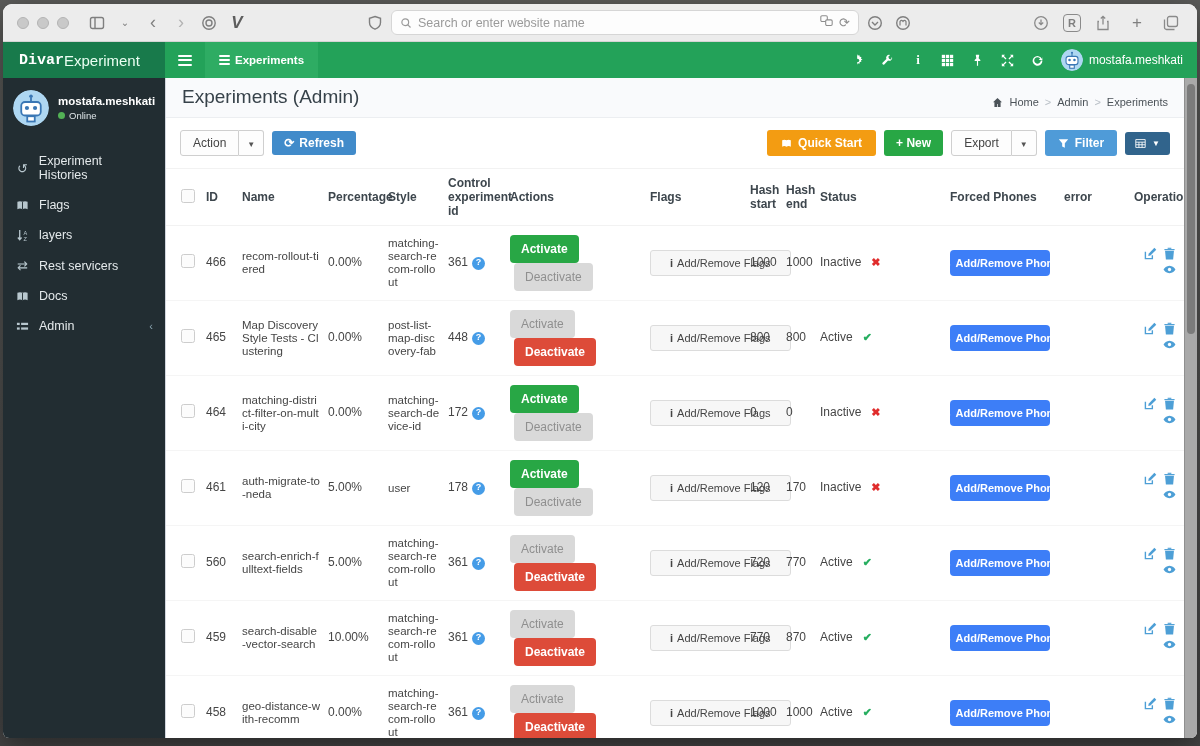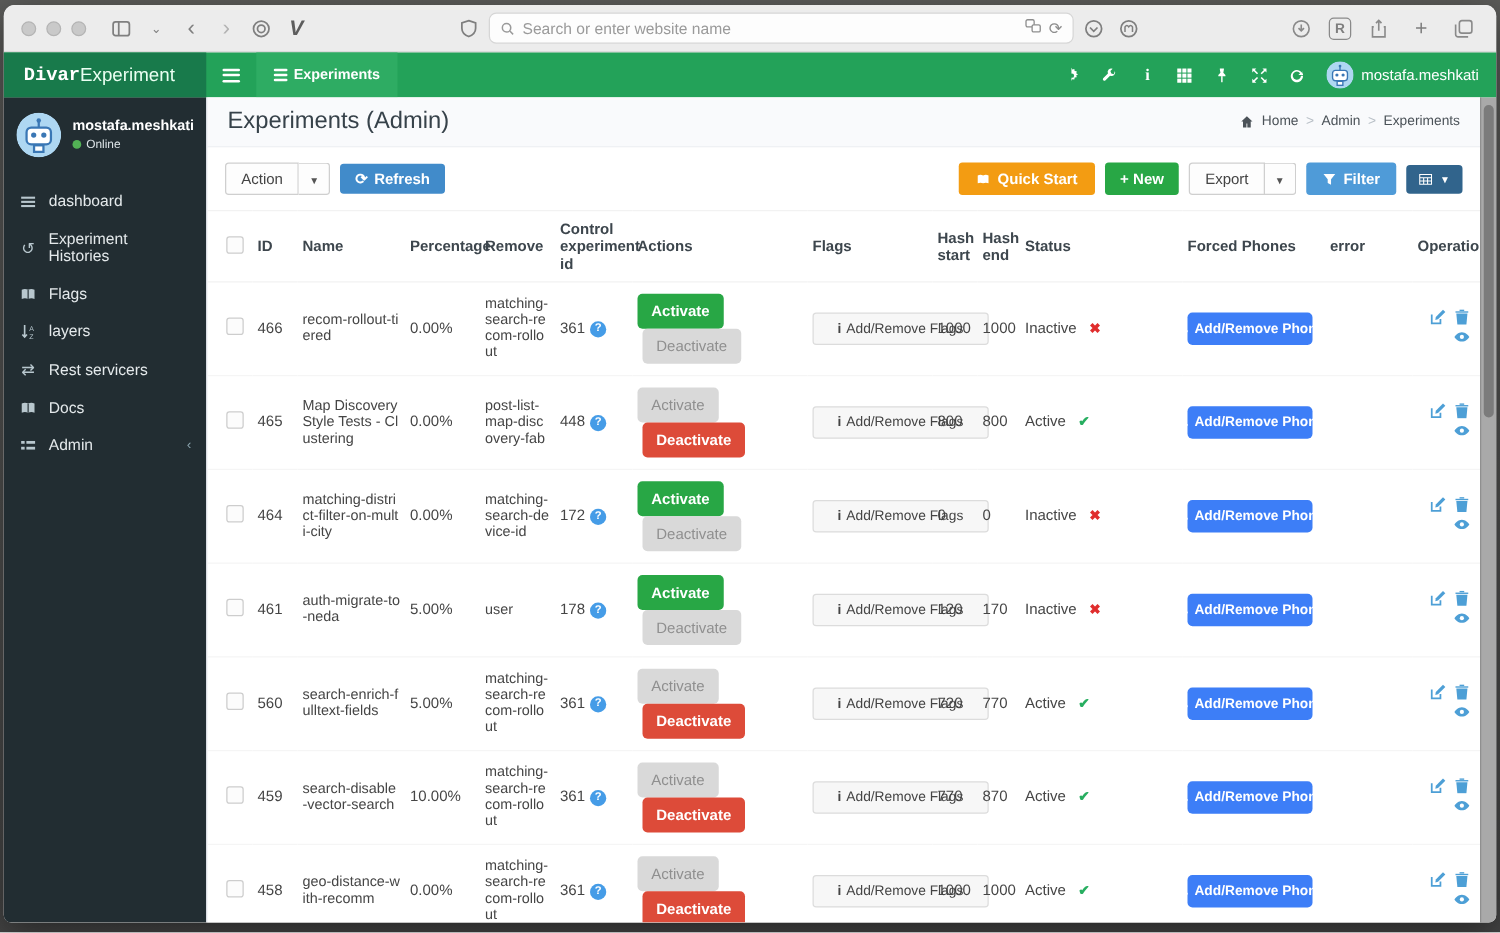--- a/index.html
+++ b/index.html
@@ -50,21 +50,21 @@
   .side-user-status { font-size:9.5px; color:#dfe6e9; display:flex; align-items:center; gap:4px; }
   .dot { width:7px; height:7px; border-radius:50%; background:#52b155; display:inline-block; }
   .side-menu { list-style:none; margin-top:4px; }
   .side-item { display:flex; align-items:center; gap:9px; padding:8px 12px; font-size:12.5px; color:#e4e9eb; cursor:pointer; }
   .side-item .si { width:15px; text-align:center; color:#b8c7ce; font-size:13px; display:inline-flex; justify-content:center; }
   .side-item .si svg { width:13px; height:13px; fill:#b8c7ce; }
   .side-item .chev { margin-left:auto; color:#8aa4af; font-size:11px; }
 
   
   .main { flex:1; display:flex; flex-direction:column; background:#fff; min-width:0; border-left:1px solid #d2d6de; }
-  .page-header { background:#f9fafc; padding:8px 16px 9px 16px; display:flex; align-items:center; border-bottom:1px solid #eceef1; flex:none; }
+  .page-header { background:#f9fafc; padding:8px 16px 9px 16px; display:flex; align-items:flex-end; border-bottom:1px solid #eceef1; flex:none; }
   .page-title { font-size:19px; color:#37424a; font-weight:400; }
   .breadcrumb { margin-left:auto; font-size:11px; color:#4b5258; display:flex; align-items:center; gap:6px; }
   .breadcrumb .sep { color:#b8bfc6; }
   .breadcrumb svg { width:11px; height:11px; fill:#4b5258; }
   .content { flex:1; background:#fff; padding:12px 0 0 0; overflow:hidden; position:relative; }
 
   
   .toolbar { display:flex; align-items:center; padding:0 14px 12px 14px; }
   .btn { border:none; border-radius:3px; font-family:inherit; cursor:pointer; }
   .split { display:inline-flex; }
@@ -314,32 +314,20 @@
         </span>
         <span class="side-user-meta">
           <div class="side-user-name">mostafa.meshkati</div>
           <div class="side-user-status">
                 <span class="dot"></span>
                 <span>Online</span>
               </div>
         </span>
       </div>
       <ul class="side-menu">
-        <li class="side-item">
-          <span class="si">
-                <svg viewBox="0 0 14 14">
-                  <g fill="#b8c7ce">
-                    <rect x="1" y="2.5" width="12" height="1.8"></rect>
-                    <rect x="1" y="6.1" width="12" height="1.8"></rect>
-                    <rect x="1" y="9.7" width="12" height="1.8"></rect>
-                  </g>
-                </svg>
-              </span>
-          <span>dashboard</span>
-        </li>
         <li class="side-item">
           <span class="si" style="font-size:13px;">↺</span>
           <span>Experiment Histories</span>
         </li>
         <li class="side-item">
           <span class="si">
                 <svg viewBox="0 0 14 14">
                   <path d="M1.5 3c1.8-.9 3.7-.9 5.5 0c1.8-.9 3.7-.9 5.5 0v8c-1.8-.9-3.7-.9-5.5 0c-1.8-.9-3.7-.9-5.5 0z" fill="#b8c7ce"></path>
                   <line x1="7" y1="3.3" x2="7" y2="11" stroke="#222d32" stroke-width="1"></line>
                 </svg>
@@ -439,21 +427,21 @@
           </span>
         </div>
 
         <table>
           <thead>
             <tr>
               <th class="col-cb"><span class="cb"></span></th>
               <th class="col-id">ID</th>
               <th class="col-name">Name</th>
               <th class="col-pct">Percentage</th>
-              <th class="col-layer">Remove</th>
+              <th class="col-layer">Style</th>
               <th class="col-ctrl">Control experiment id</th>
               <th class="col-actions">Actions</th>
               <th class="col-flags">Flags</th>
               <th class="col-hs">Hash start</th>
               <th class="col-he">Hash end</th>
               <th class="col-status">Status</th>
               <th class="col-phones">Forced Phones</th>
               <th class="col-error">error</th>
               <th class="col-op">Operation</th>
             </tr>

